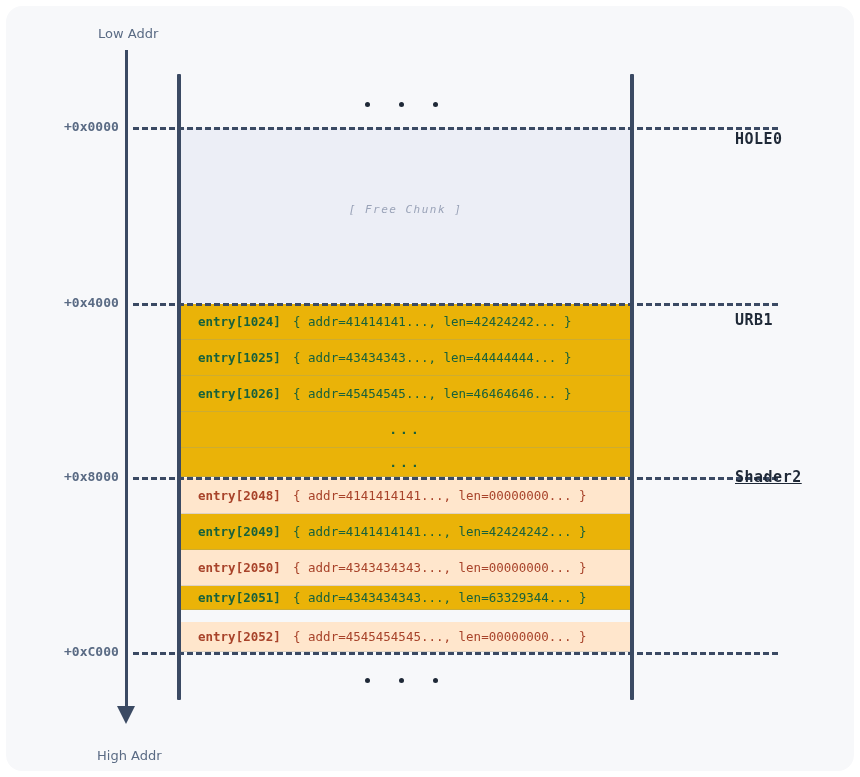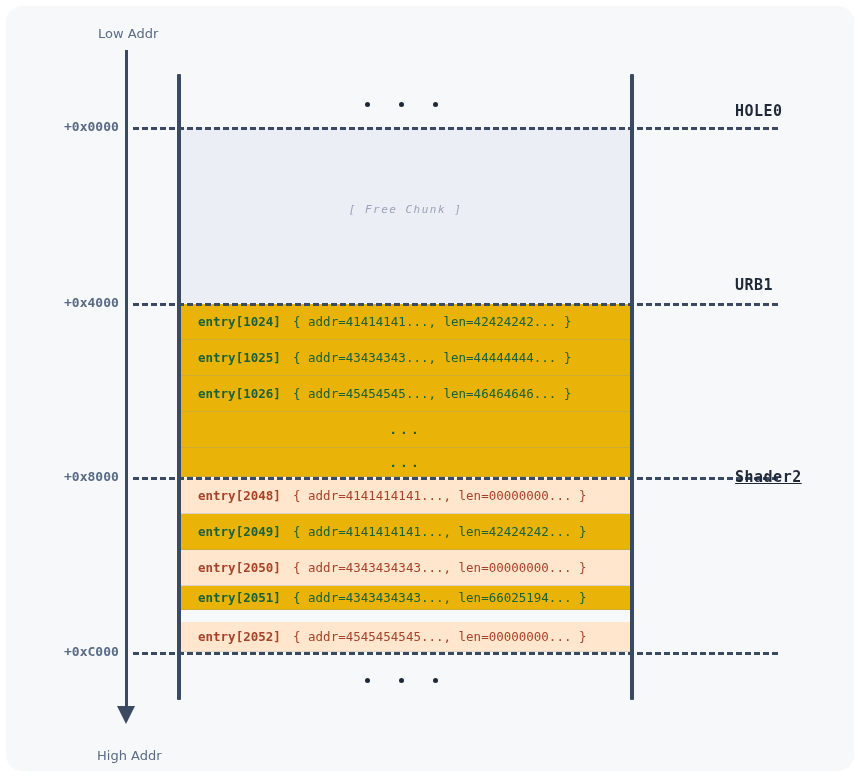--- a/index.html
+++ b/index.html
@@ -237,34 +237,34 @@
       <div class="row green" style="top: 210px; height: 36px;">
         <span class="idx">entry[2049]</span>
         <span class="detail">{ addr=4141414141..., len=42424242... }</span>
       </div>
       <div class="row orange" style="top: 246px; height: 36px;">
         <span class="idx">entry[2050]</span>
         <span class="detail">{ addr=4343434343..., len=00000000... }</span>
       </div>
       <div class="row green" style="top: 282px; height: 24px;">
         <span class="idx">entry[2051]</span>
-        <span class="detail">{ addr=4343434343..., len=66025194... }</span>
+        <span class="detail">{ addr=4343434343..., len=63329344... }</span>
       </div>
       <div class="row orange" style="top: 318px; height: 30px;">
         <span class="idx">entry[2052]</span>
         <span class="detail">{ addr=4545454545..., len=00000000... }</span>
       </div>
     </div>
 
   <div id="markers-container">
       <div class="marker" style="top: 127px;"></div>
       <div class="addr-label" style="top: 119px;">+0x0000</div>
-      <div class="marker-label" style="top: 102px;">HOLE0</div>
+      <div class="marker-label" style="top: 130px;">HOLE0</div>
       <div class="marker" style="top: 303px;"></div>
       <div class="addr-label" style="top: 295px;">+0x4000</div>
-      <div class="marker-label" style="top: 276px;">URB1</div>
+      <div class="marker-label" style="top: 311px;">URB1</div>
       <div class="marker" style="top: 477px;"></div>
       <div class="addr-label" style="top: 469px;">+0x8000</div>
       <div class="marker-label" style="top: 468px; text-decoration: underline;">Shader2</div>
       <div class="marker" style="top: 652px;"></div>
       <div class="addr-label" style="top: 644px;">+0xC000</div>
     </div>
 </div>
 
 </body></html>

